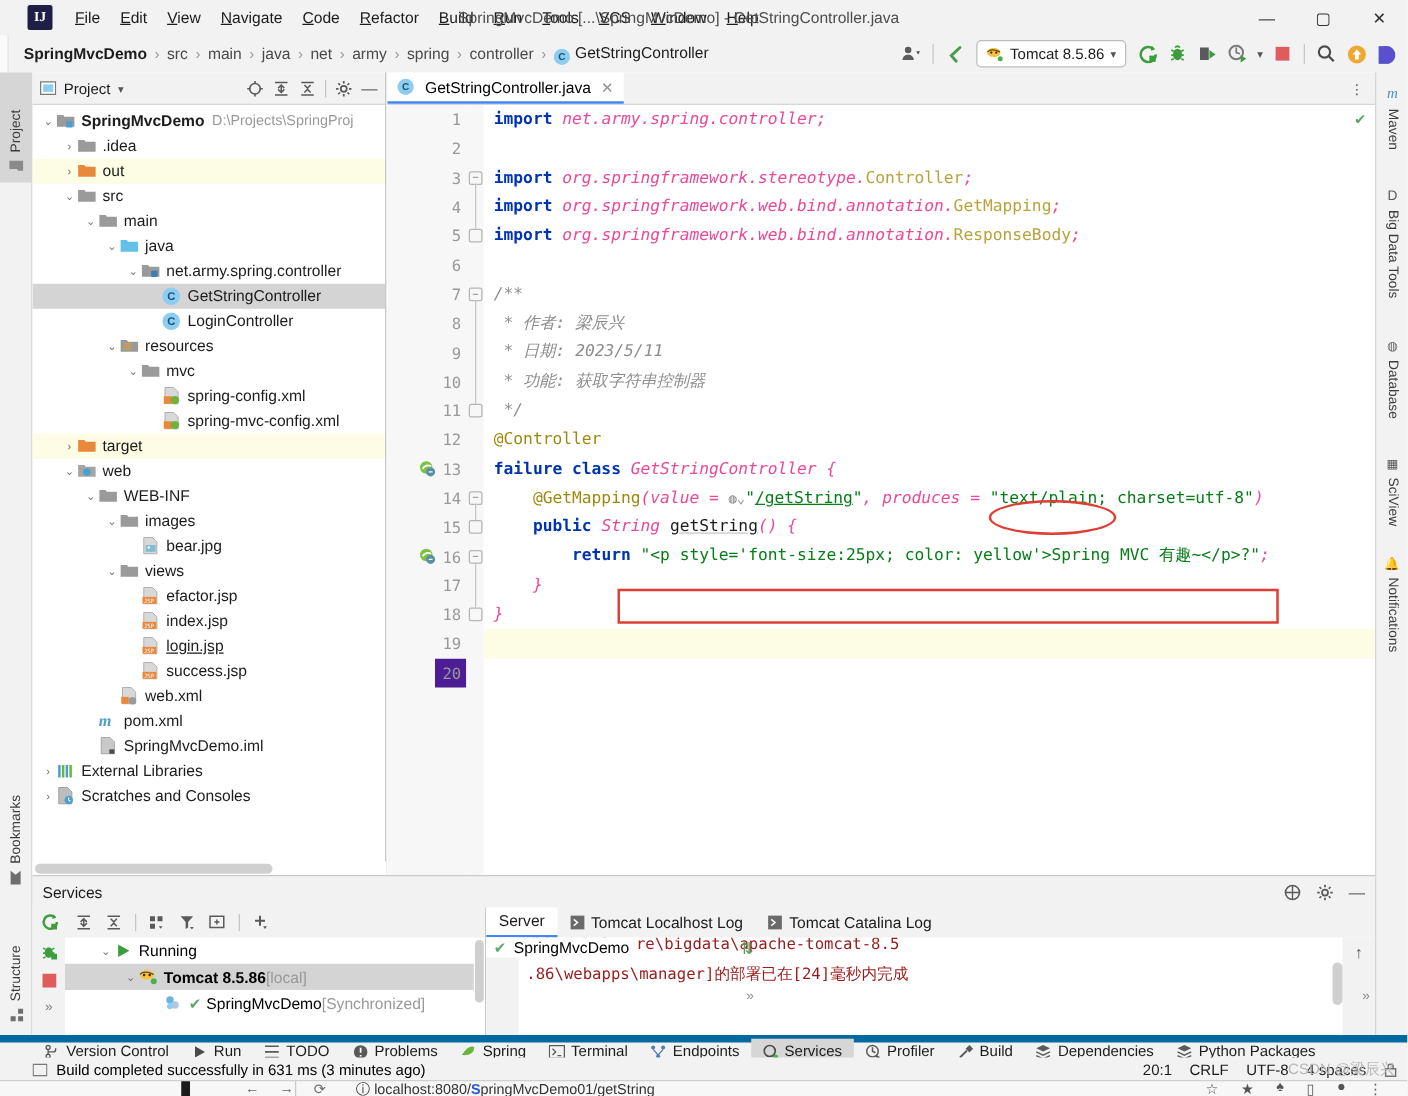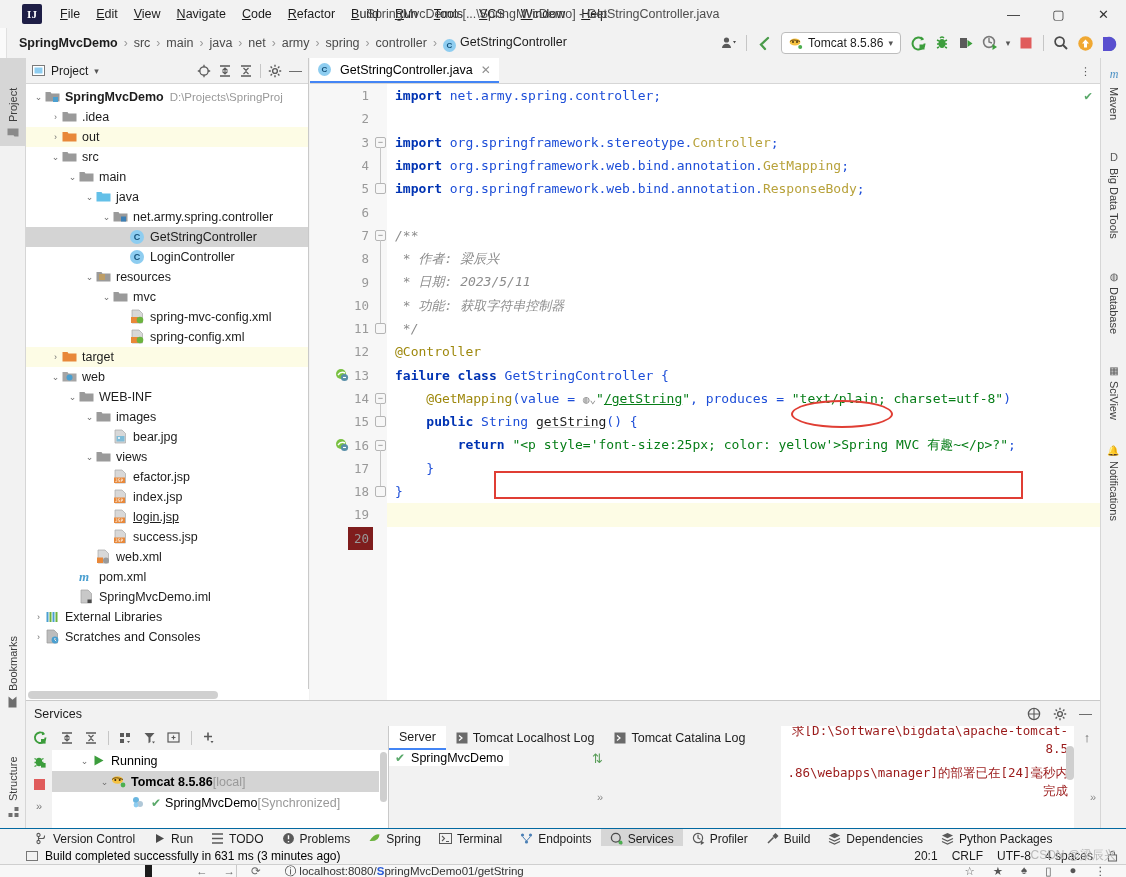--- a/index.html
+++ b/index.html
@@ -138,42 +138,42 @@
   .code-wrap { position: absolute; left: 0; top: 26px; right: 0; bottom: 0; display: flex; background: #fff; }
   .gutter {
     width: 63px; background: #f7f7f7; flex: none; position: relative;
     border-right: none;
   }
   .gutter-line {
     height: 23.3px; display: flex; align-items: center; justify-content: flex-end;
     padding-right: 4px; color: #999; font-size: 12.5px;
     font-family: "DejaVu Sans Mono", monospace;
   }
-  .gutter-line.hl { background: #7f1d1d; margin-left: 38px; }
+  .gutter-line.hl { background: #4c1d95; margin-left: 38px; }
   .gutter-ico { position: absolute; right: 24px; width: 14px; height: 14px; }
   .foldcol { width: 14px; flex: none; background: #f7f7f7; position: relative; }
   .fold {
     position: absolute; left: 2px; width: 11px; height: 11px;
     border: 1px solid #b5b5b5; background: #f7f7f7; border-radius: 2px;
     display: flex; align-items: center; justify-content: center;
     color: #7a7a7a; font-size: 9px; line-height: 1;
   }
   .foldline { position: absolute; left: 7px; width: 1px; background: #c6c6c6; }
   .code {
     flex: 1; position: relative; background: #fff; overflow: hidden;
     font-family: "DejaVu Sans Mono", monospace; font-size: 13px;
   }
   .cline { height: 23.3px; line-height: 23.3px; white-space: pre; padding-left: 8px; }
   .cline.hl { background: #fdfce5; }
   .kw { color: #0033b3; font-weight: 600; }
   .ann { color: #9e880d; }
   .str { color: #067d17; }
   .cmt { color: #8c8c8c; font-style: italic; }
   .typ { color: #b8a23b; }
-  .plain { color: #1d4ed8; }
+  .plain { color: #ec4899; font-style: italic; }
   .mth { color: #1c1c1c; text-decoration: underline; text-decoration-color: #c8c8c8;}
   .urlstr { color: #067d17; text-decoration: underline; }
   .ok-check { position: absolute; right: 8px; top: 4px; color: #59a869; font-size: 13px; }
 
   
   .redellipse {
     position: absolute; border: 2.5px solid #e03e34; border-radius: 50%;
     pointer-events: none;
   }
   .redrect {
@@ -198,41 +198,41 @@
   .svc-tree-col { width: 337px; flex: none; display: flex; flex-direction: column; border-right:1px solid #c9c9c9;}
   .svc-toolbar {
     height: 24px; display: flex; align-items: center; gap: 10px; padding-left: 8px;
     background: #f2f2f2;
   }
   .svc-tree { flex: 1; background: #fff; font-size: 12.5px; position: relative; overflow: hidden; }
   .svc-row { height: 21px; display: flex; align-items: center; white-space: nowrap; }
   .svc-row.selected { background: #d4d4d4; }
   .svc-scroll { position: absolute; right: 0; top: 0; width: 9px; bottom: 0; background: #fff; }
   .svc-scroll-thumb { position: absolute; right: 1px; top: 2px; width: 7px; height: 50px; background: #cfcfcf; border-radius: 4px; }
-  .svc-right { flex: 1; display: flex; flex-direction: row; text-align: right; }
+  .svc-right { flex: 1; display: flex; flex-direction: column; }
   .log-tabs { height: 24px; display: flex; align-items: stretch; background: #f2f2f2; }
   .log-tab {
     display: flex; align-items: center; gap: 5px; padding: 0 10px; font-size: 12.5px;
     color: #1c1c1c;
   }
   .log-tab.active { background: #fff; border-bottom: 2px solid #4385f5; }
   .log-area { flex: 1; display: flex; background: #fff; position: relative; }
   .log-side { width: 26px; background: #f2f2f2; flex: none; display:flex; flex-direction: column; align-items:center; padding-top:4px;}
   .log-content {
     flex: 1; padding: 2px 6px; font-family: "DejaVu Sans Mono", monospace;
     font-size: 12.5px; color: #9a1a1a; overflow: hidden; line-height: 1.45;
   }
   .log-right { width: 26px; background: #f2f2f2; flex: none; display:flex; flex-direction:column; align-items:center; padding-top:4px; }
   .log-vscroll { position: absolute; right: 26px; top: 20px; width: 8px; height: 34px; background: #cfcfcf; border-radius: 4px;}
 
   
   .bottombar {
     position: absolute; left: 0; bottom: 29px; width: 1126px; height: 20px;
     background: #f2f2f2; display: flex; align-items: center;
-    font-size: 12px; border-top: 1px solid #0369a1;
+    font-size: 12px; border-top: 6px solid #0369a1;
   }
   .bb-item { display: flex; align-items: center; gap: 5px; padding: 0 9px; height: 20px; color: #1c1c1c; }
   .bb-item.active { background: #d6d6d6; }
   .bb-left-pad { width: 26px; flex: none; }
 
   
   .statusbar {
     position: absolute; left: 0; bottom: 12px; width: 1126px; height: 19px;
     background: #f2f2f2; display: flex; align-items: center; font-size: 12px;
   }
@@ -583,32 +583,32 @@
         </div>
         <div class="trow" style="padding-left: 91px;">
           <span class="arrow"></span>
           <span class="ico">
             <svg width="15" height="15" viewBox="0 0 15 15">
               <path d="M2 1h7l3.5 3.5V14H2z" fill="#d8d8d8" stroke="#a8a8a8" stroke-width="0.7"></path>
               <rect x="1" y="8" width="7" height="6" fill="#e8883a"></rect>
               <circle cx="10" cy="11" r="3.3" fill="#6cb33f"></circle>
             </svg>
           </span>
-          <span class="tlabel">spring-mvc-config.xml</span>
+          <span class="tlabel">spring-config.xml</span>
         </div>
         <div class="trow" style="padding-left: 91px;">
           <span class="arrow"></span>
           <span class="ico">
             <svg width="15" height="15" viewBox="0 0 15 15">
               <path d="M2 1h7l3.5 3.5V14H2z" fill="#d8d8d8" stroke="#a8a8a8" stroke-width="0.7"></path>
               <rect x="1" y="8" width="7" height="6" fill="#e8883a"></rect>
               <circle cx="10" cy="11" r="3.3" fill="#6cb33f"></circle>
             </svg>
           </span>
-          <span class="tlabel">spring-config.xml</span>
+          <span class="tlabel">spring-mvc-config.xml</span>
         </div>
         <div class="trow hl" style="padding-left: 23px;">
           <span class="arrow">›</span>
           <span class="ico">
             <svg width="15" height="15" viewBox="0 0 15 15">
               <path d="M0.5 3h5l1 1.4h8v8h-14z" fill="#e8883a"></path>
             </svg>
           </span>
           <span class="tlabel">target</span>
         </div>

